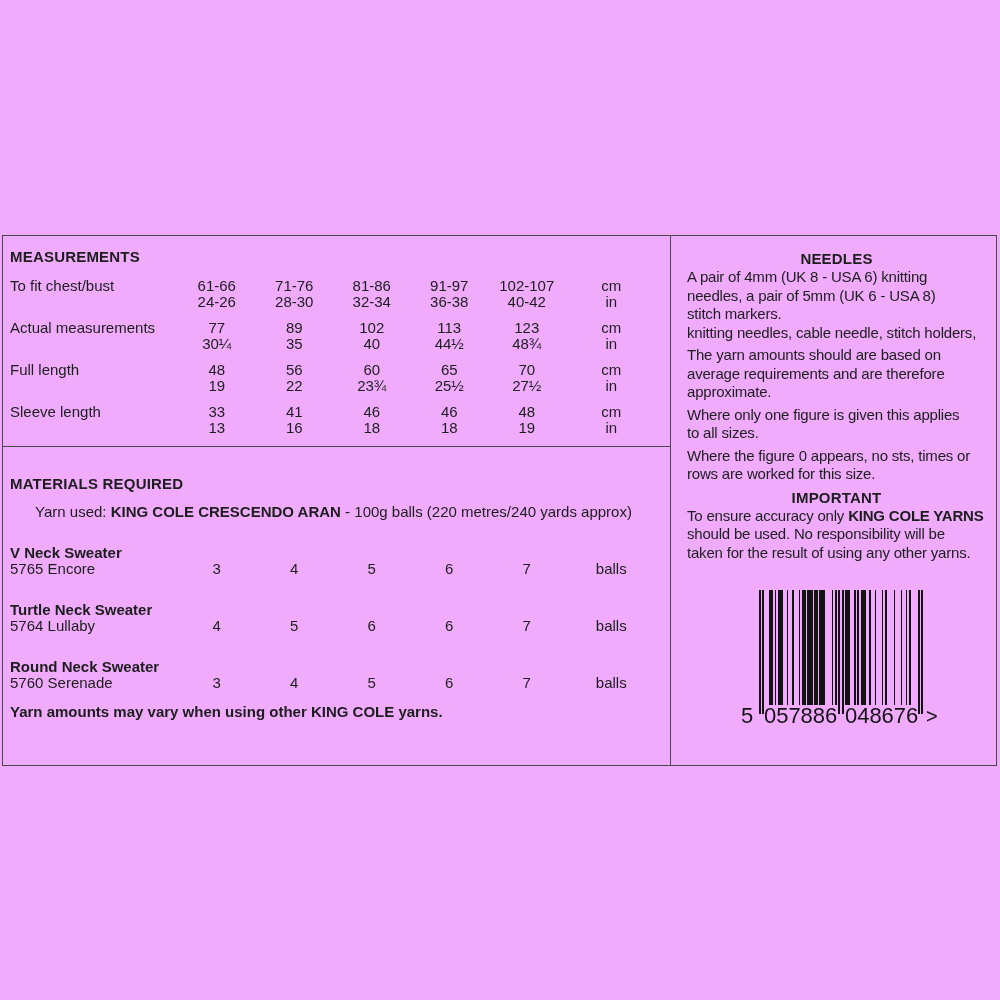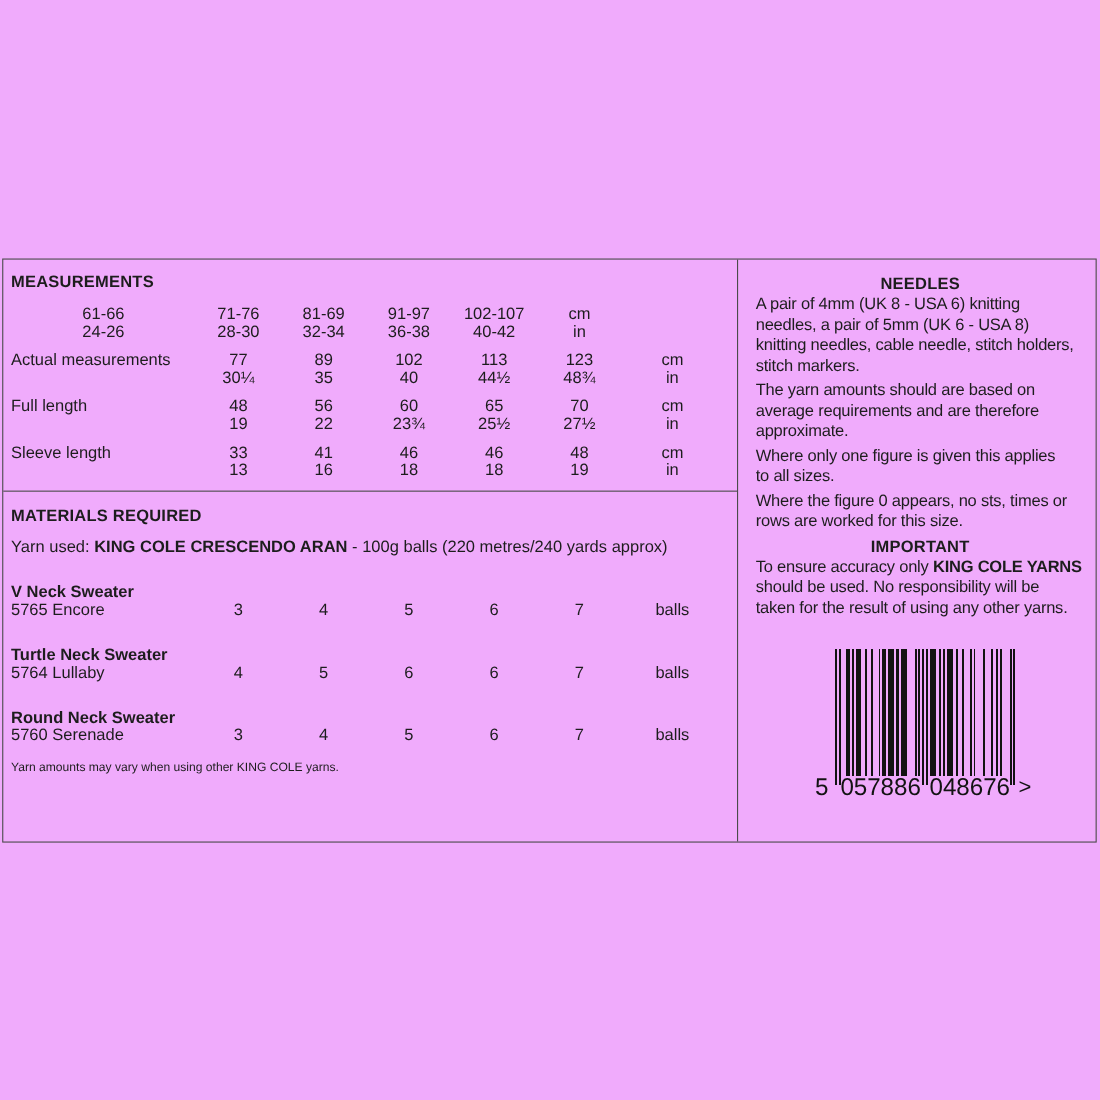--- a/index.html
+++ b/index.html
@@ -14,35 +14,35 @@
     border:1.5px solid #4a4a4a; display:flex;
   }
   .left-col { width:668px; border-right:1.5px solid #4a4a4a; display:flex; flex-direction:column; }
   .right-col { flex:1; padding:13px 10px 0 16px; font-size:15px; letter-spacing:-0.2px; line-height:18.5px; position:relative; }
 
   .box-measurements { height:211px; border-bottom:1.5px solid #4a4a4a; padding:13px 13px 0 7px; }
   .box-materials { flex:1; padding:15px 13px 0 7px; }
 
   .h1 { font-size:15px; font-weight:bold; line-height:16px; letter-spacing:0.2px; }
   .box-measurements .h1 { margin-bottom:13px; }
-  .box-materials .h1 { margin-bottom:12px; }
+  .box-materials .h1 { margin-bottom:12px;margin-top:14px; }
 
   .grid-row {
     display:grid; grid-template-columns:168px 77.5px 77.5px 77.5px 77.5px 77.5px 1fr;
     font-size:15px; line-height:16px;
   }
   .m-row { margin-bottom:10px; }
   .cell-label { text-align:left; }
   .cell-val { text-align:center; }
   .cell-unit { text-align:center; }
 
-  .yarn-line { font-size:15px; line-height:16px; }
+  .yarn-line { font-size:15px; line-height:16px;text-align:center; }
   .mat-group { margin-top:25px; }
   .mat-name { font-size:15px; font-weight:bold; line-height:16px; }
-  .mat-note { margin-top:13px; font-size:11px; font-weight:normal; line-height:16px; }
+  .mat-note { margin-top:13px; font-size:15px; font-weight:bold; line-height:16px; }
   .b { font-weight:bold; }
 
   .r-head { font-size:15px; font-weight:bold; letter-spacing:0.2px; line-height:19px;text-align:center; }
   .r-para { margin-bottom:4px; }
   .r-sect { margin-top:4px; }
   .r-sect-gap { margin-top:3px; }
   .r-line { white-space:nowrap; }
 
   .barcode { position:relative; margin-top:28px; margin-left:72px; width:164px; height:140px; }
   .bc-svg { display:block; width:164px; height:124px; fill:#131313; shape-rendering:crispEdges; }
@@ -60,30 +60,31 @@
 
 <div class="page">
   <div class="sheet">
 
     <div class="left-col">
 
       <div class="box-measurements">
         <div class="h1">MEASUREMENTS</div>
 
         <div class="grid-row m-row">
+          <div class="cell-label">To fit chest/bust</div>
           <div class="cell-val">
               <div>61-66</div>
               <div>24-26</div>
             </div>
           <div class="cell-val">
               <div>71-76</div>
               <div>28-30</div>
             </div>
           <div class="cell-val">
-              <div>81-69</div>
+              <div>81-86</div>
               <div>32-34</div>
             </div>
           <div class="cell-val">
               <div>91-97</div>
               <div>36-38</div>
             </div>
           <div class="cell-val">
               <div>102-107</div>
               <div>40-42</div>
             </div>
@@ -226,22 +227,22 @@
       </div>
     </div>
 
     <div class="right-col">
 
       <div>
         <div class="r-head">NEEDLES</div>
         <div class="r-para">
           <div class="r-line">A pair of 4mm (UK 8 - USA 6) knitting</div>
           <div class="r-line">needles, a pair of 5mm (UK 6 - USA 8)</div>
+          <div class="r-line">stitch markers.</div>
           <div class="r-line">knitting needles, cable needle, stitch holders,</div>
-          <div class="r-line">stitch markers.</div>
         </div>
       </div>
 
       <div class="r-sect">
         <div class="r-para">
           <div class="r-line">The yarn amounts should are based on</div>
           <div class="r-line">average requirements and are therefore</div>
           <div class="r-line">approximate.</div>
         </div>
         <div class="r-para">

